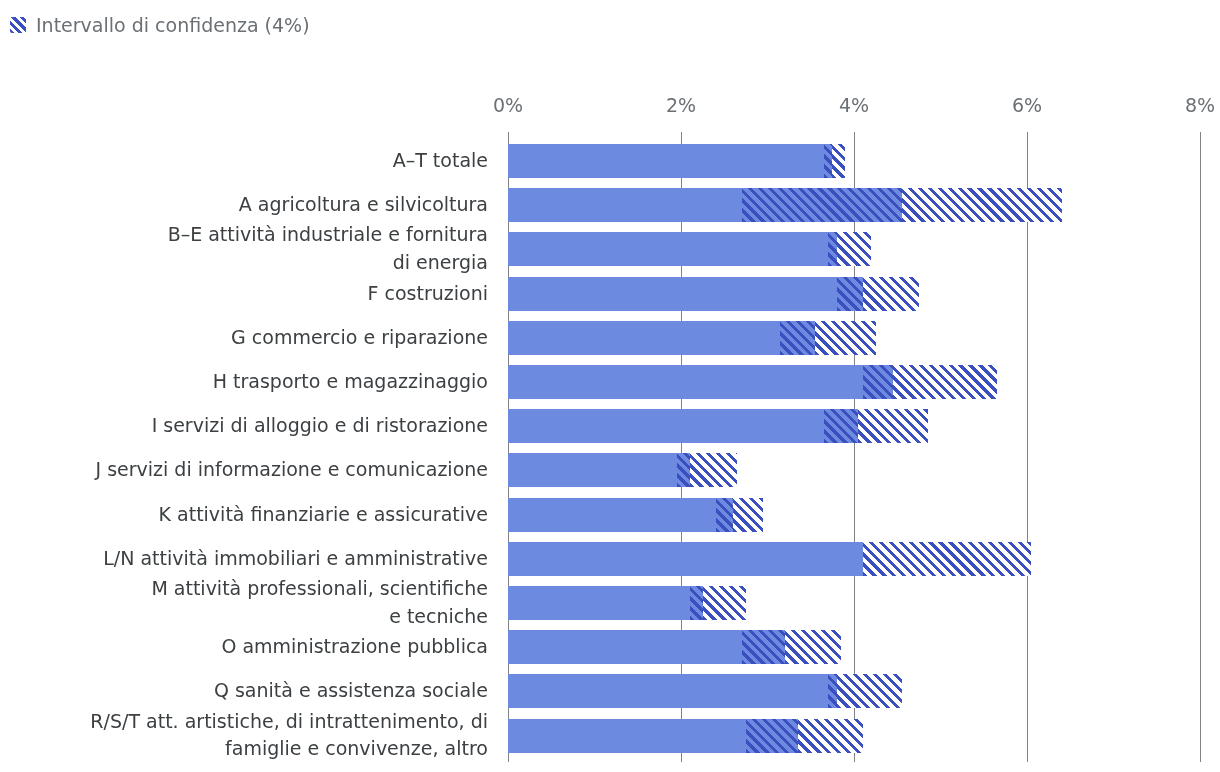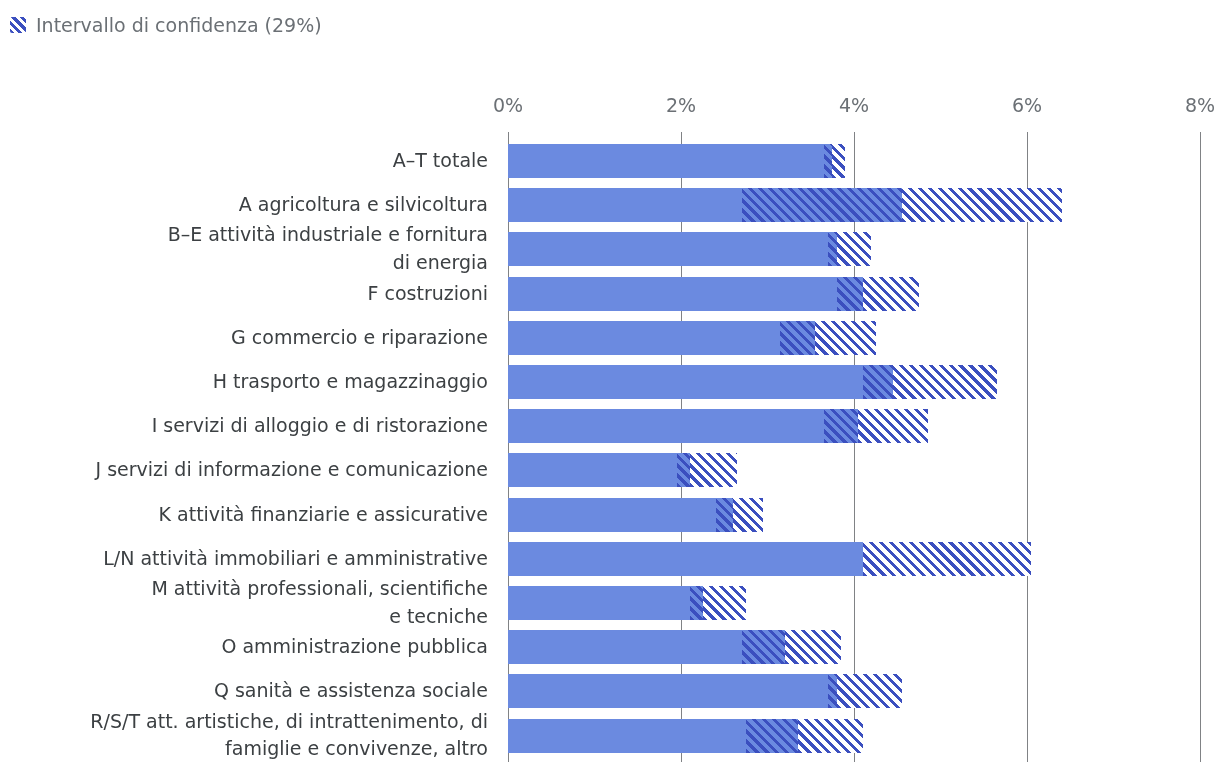--- a/index.html
+++ b/index.html
@@ -89,21 +89,21 @@
   }
   .bar-ci.over-solid {
     background-color: #6b8ae0;
   }
 </style>
 </head>
 <body>
 
 <div id="legend">
   <span class="swatch"></span>
-  <span class="legend-label">Intervallo di confidenza (29%)</span>
+  <span class="legend-label">Intervallo di confidenza (4%)</span>
 </div>
 
 <div id="plot">
     <div class="gridline" style="left: 508px; top: 132px; height: 630px;"></div>
     <div class="axis-label" style="left: 508px; top: 94px;">0%</div>
     <div class="gridline" style="left: 681px; top: 132px; height: 630px;"></div>
     <div class="axis-label" style="left: 681px; top: 94px;">2%</div>
     <div class="gridline" style="left: 854px; top: 132px; height: 630px;"></div>
     <div class="axis-label" style="left: 854px; top: 94px;">4%</div>
     <div class="gridline" style="left: 1027px; top: 132px; height: 630px;"></div>

